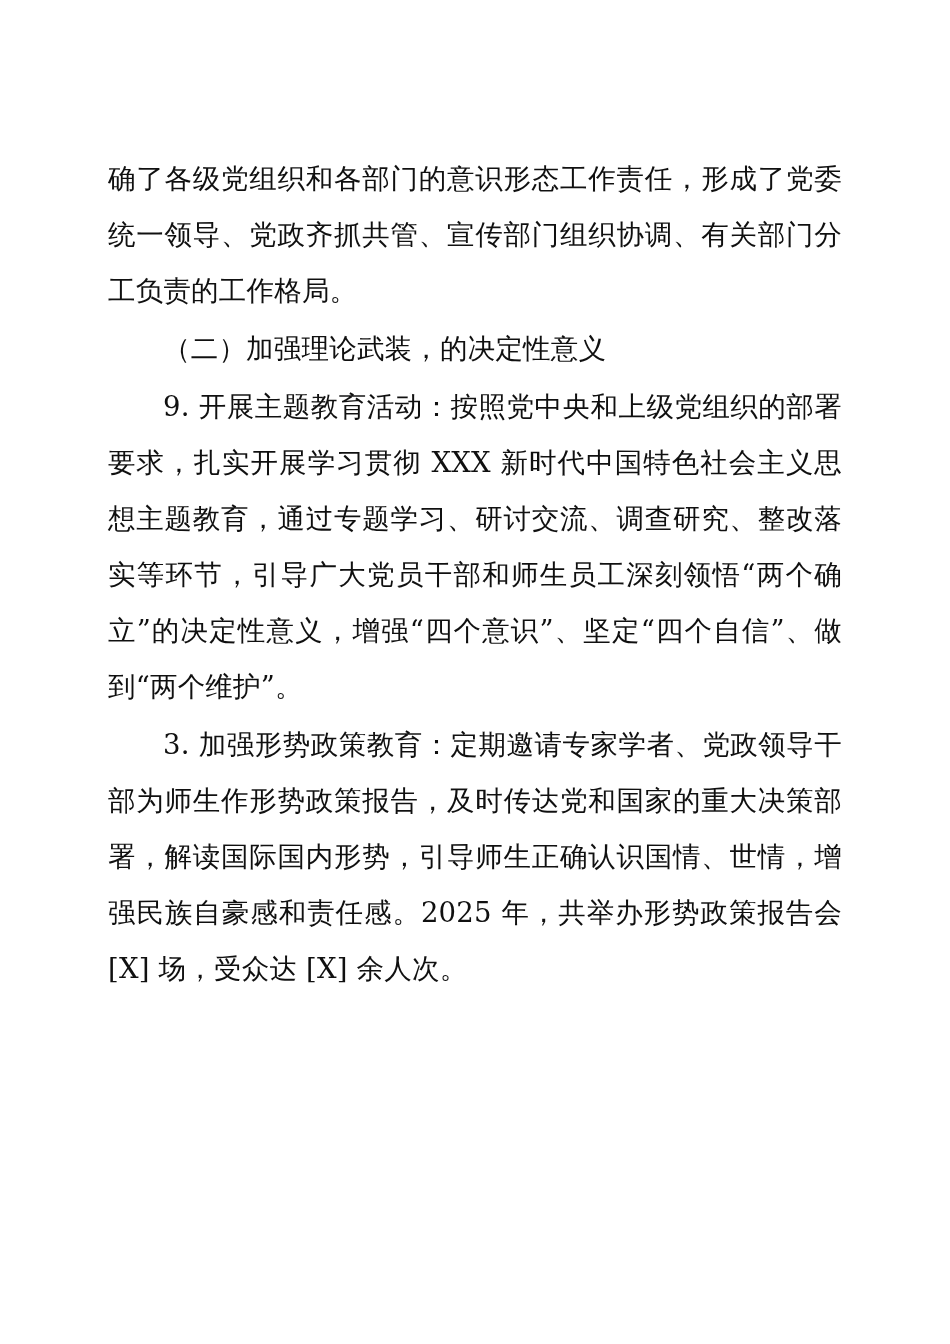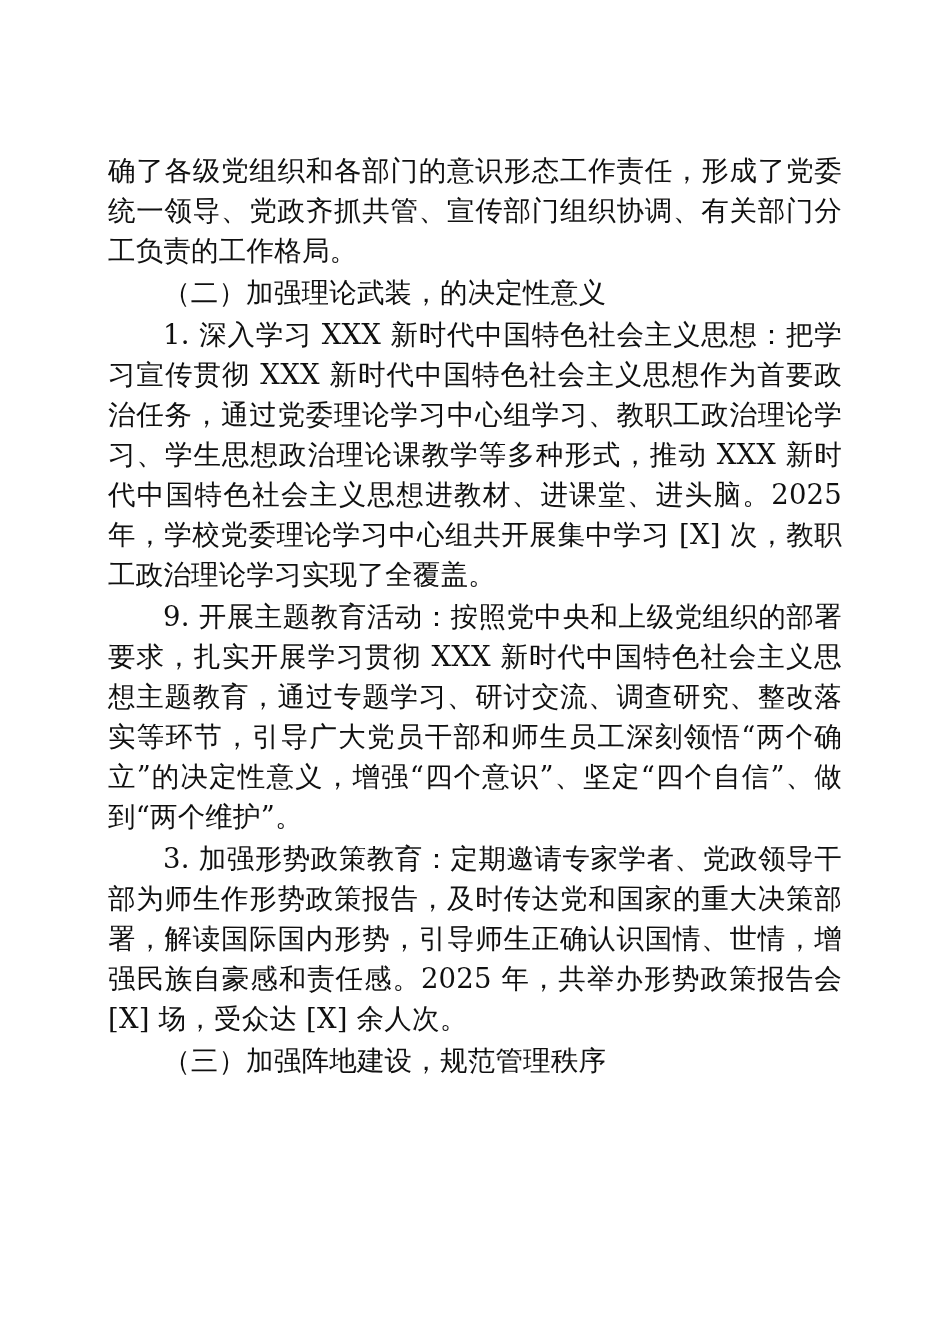--- a/index.html
+++ b/index.html
@@ -13,21 +13,21 @@
     background: #ffffff;
     position: relative;
     box-sizing: border-box;
     padding: 150px 108px 60px 108px;
     font-family: "DejaVu Serif", "Liberation Serif", serif;
     color: #101010;
     overflow: hidden;
   }
   .doc-body {
     font-size: 27.5px;
-    line-height: 40px;
+    line-height: 56px;
     text-align: justify;
     text-justify: inter-ideograph;
     letter-spacing: 0.2px;
   }
   p {
     margin: 0 0 0 0;
   }
   .indent {
     text-indent: 2em;
   }
@@ -39,18 +39,16 @@
     margin-bottom: 2px;
   }
 </style>
 </head>
 <body>
 
 <div class="page">
   <div class="doc-body">
     <p class="para">确了各级党组织和各部门的意识形态工作责任，形成了党委统一领导、党政齐抓共管、宣传部门组织协调、有关部门分工负责的工作格局。</p>
     <p class="heading">（二）加强理论武装，的决定性意义</p>
-    <p class="para indent">1. 深入学习 XXX 新时代中国特色社会主义思想：把学习宣传贯彻 XXX 新时代中国特色社会主义思想作为首要政治任务，通过党委理论学习中心组学习、教职工政治理论学习、学生思想政治理论课教学等多种形式，推动 XXX 新时代中国特色社会主义思想进教材、进课堂、进头脑。2025 年，学校党委理论学习中心组共开展集中学习 [X] 次，教职工政治理论学习实现了全覆盖。</p>
     <p class="para indent">9. 开展主题教育活动：按照党中央和上级党组织的部署要求，扎实开展学习贯彻 XXX 新时代中国特色社会主义思想主题教育，通过专题学习、研讨交流、调查研究、整改落实等环节，引导广大党员干部和师生员工深刻领悟“两个确立”的决定性意义，增强“四个意识”、坚定“四个自信”、做到“两个维护”。</p>
     <p class="para indent">3. 加强形势政策教育：定期邀请专家学者、党政领导干部为师生作形势政策报告，及时传达党和国家的重大决策部署，解读国际国内形势，引导师生正确认识国情、世情，增强民族自豪感和责任感。2025 年，共举办形势政策报告会 [X] 场，受众达 [X] 余人次。</p>
-    <p class="heading">（三）加强阵地建设，规范管理秩序</p>
   </div>
 </div>
 
 </body></html>

